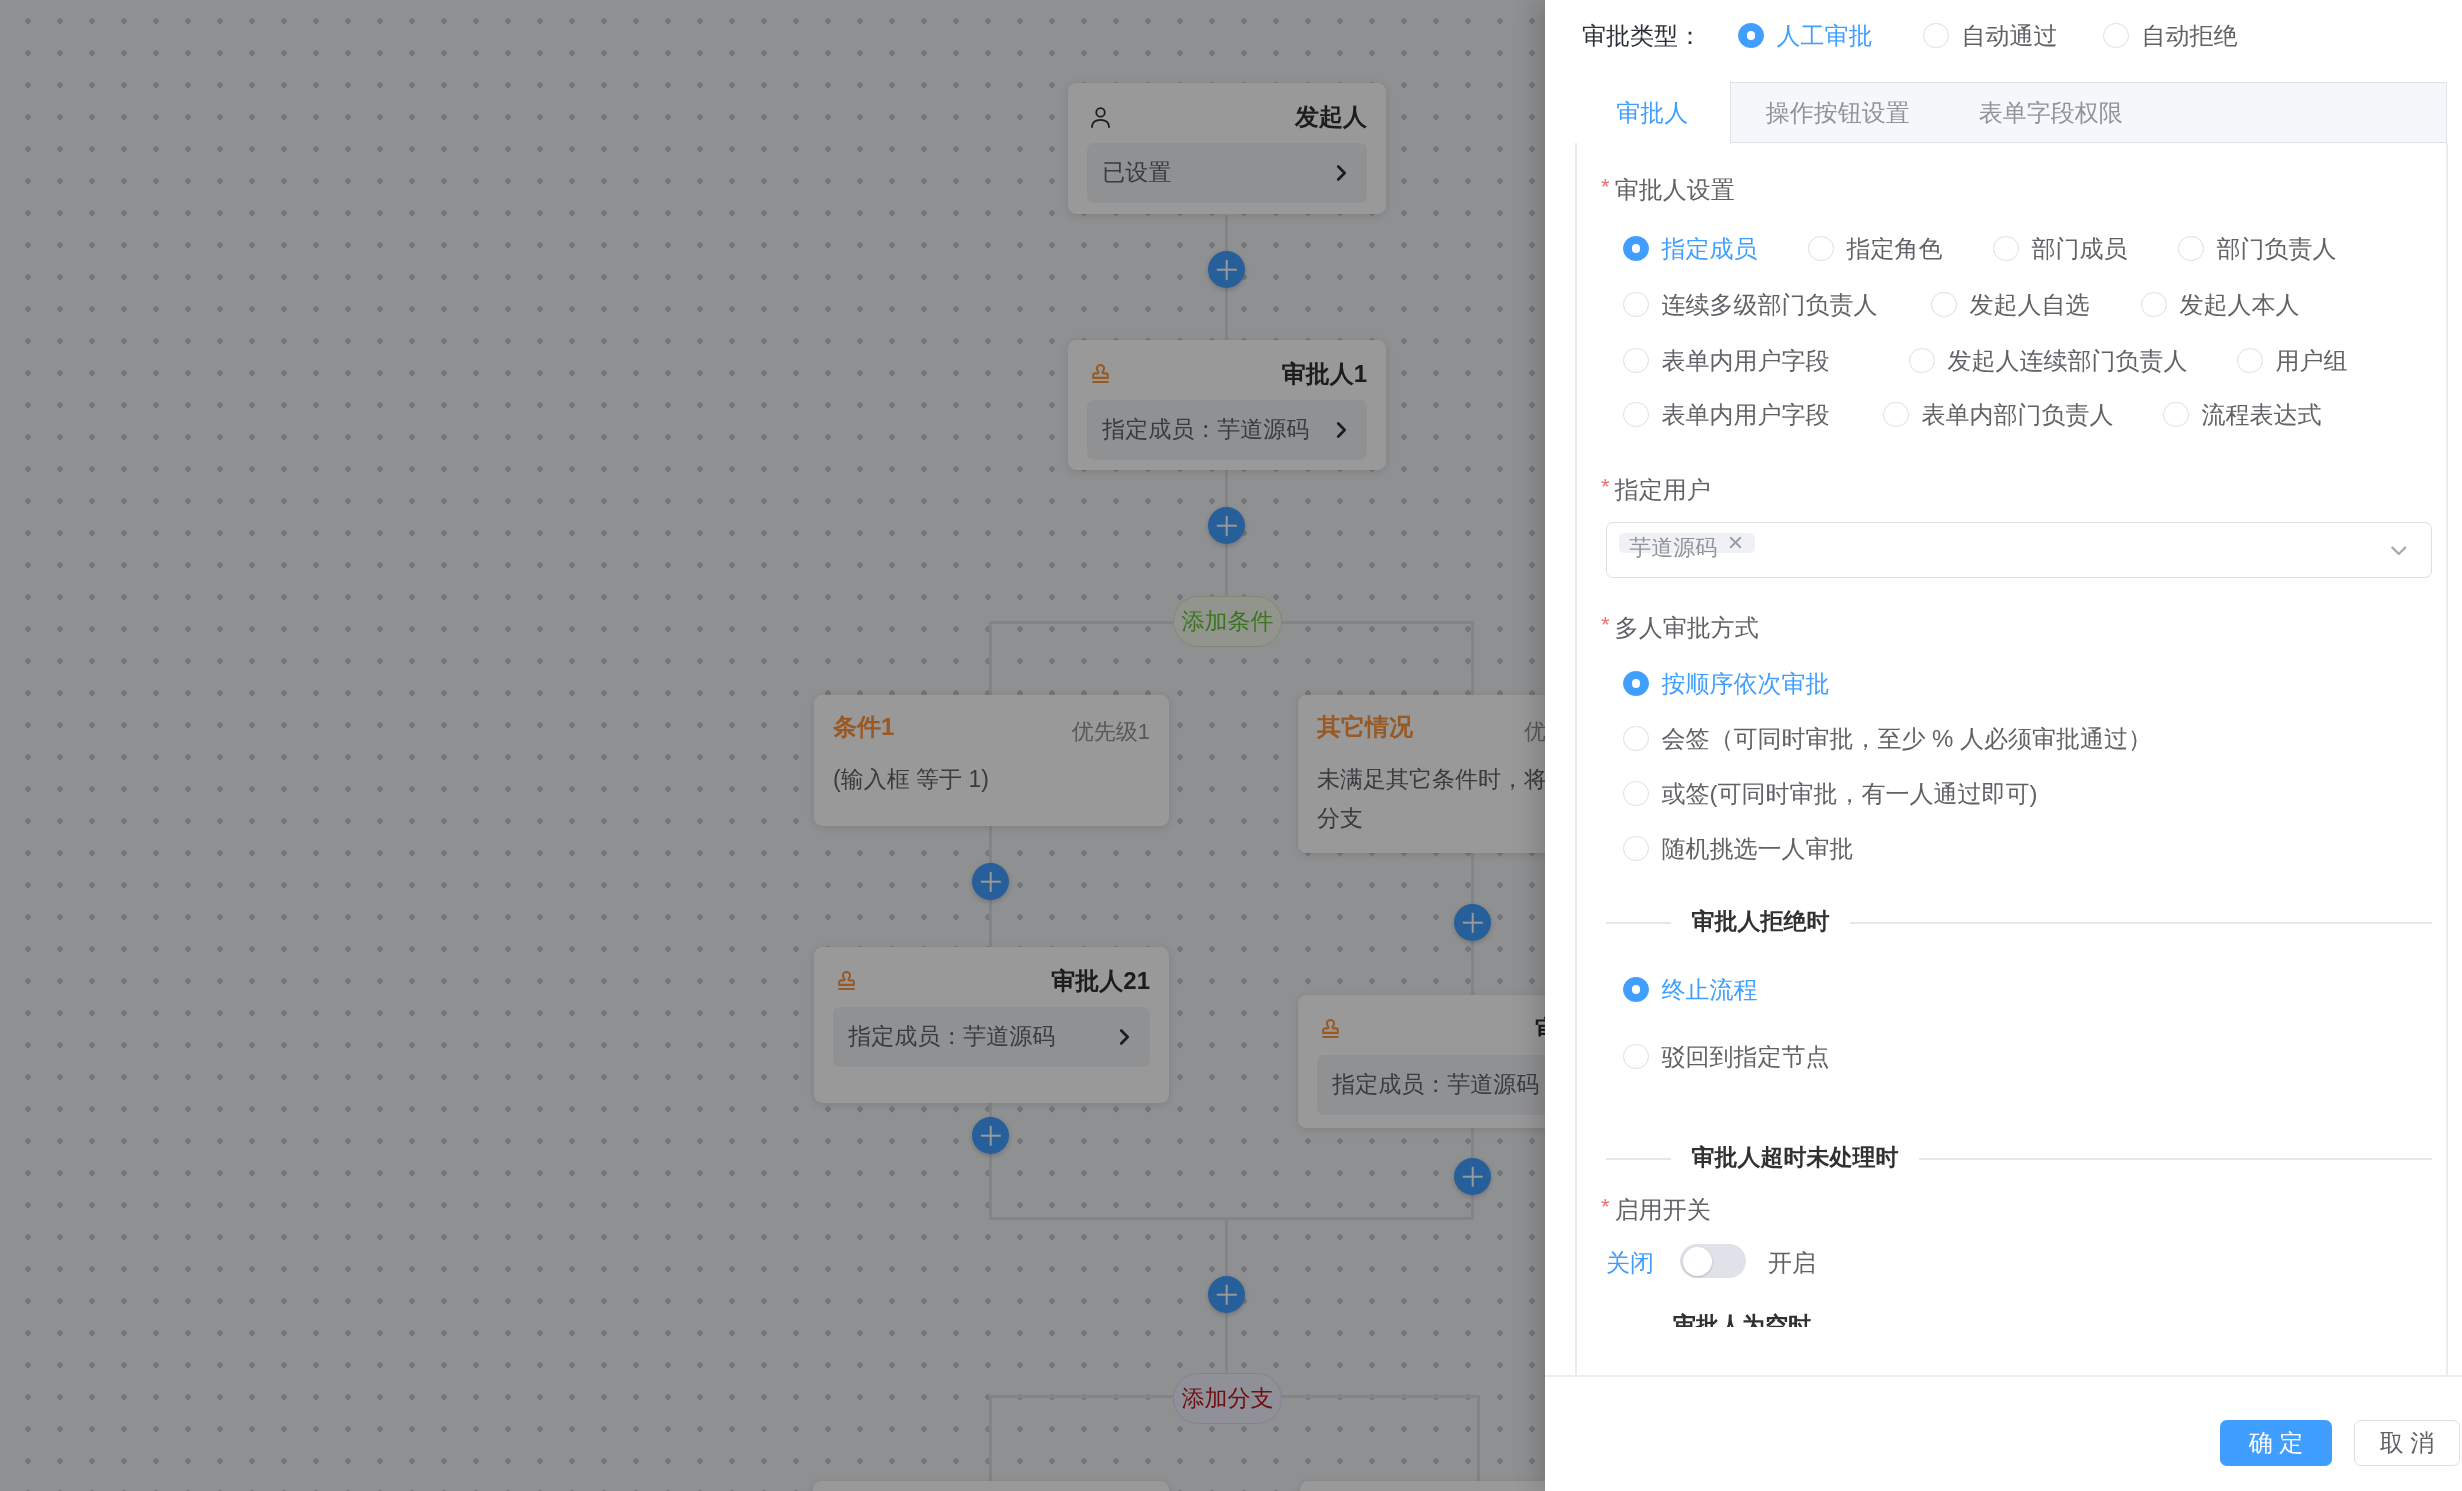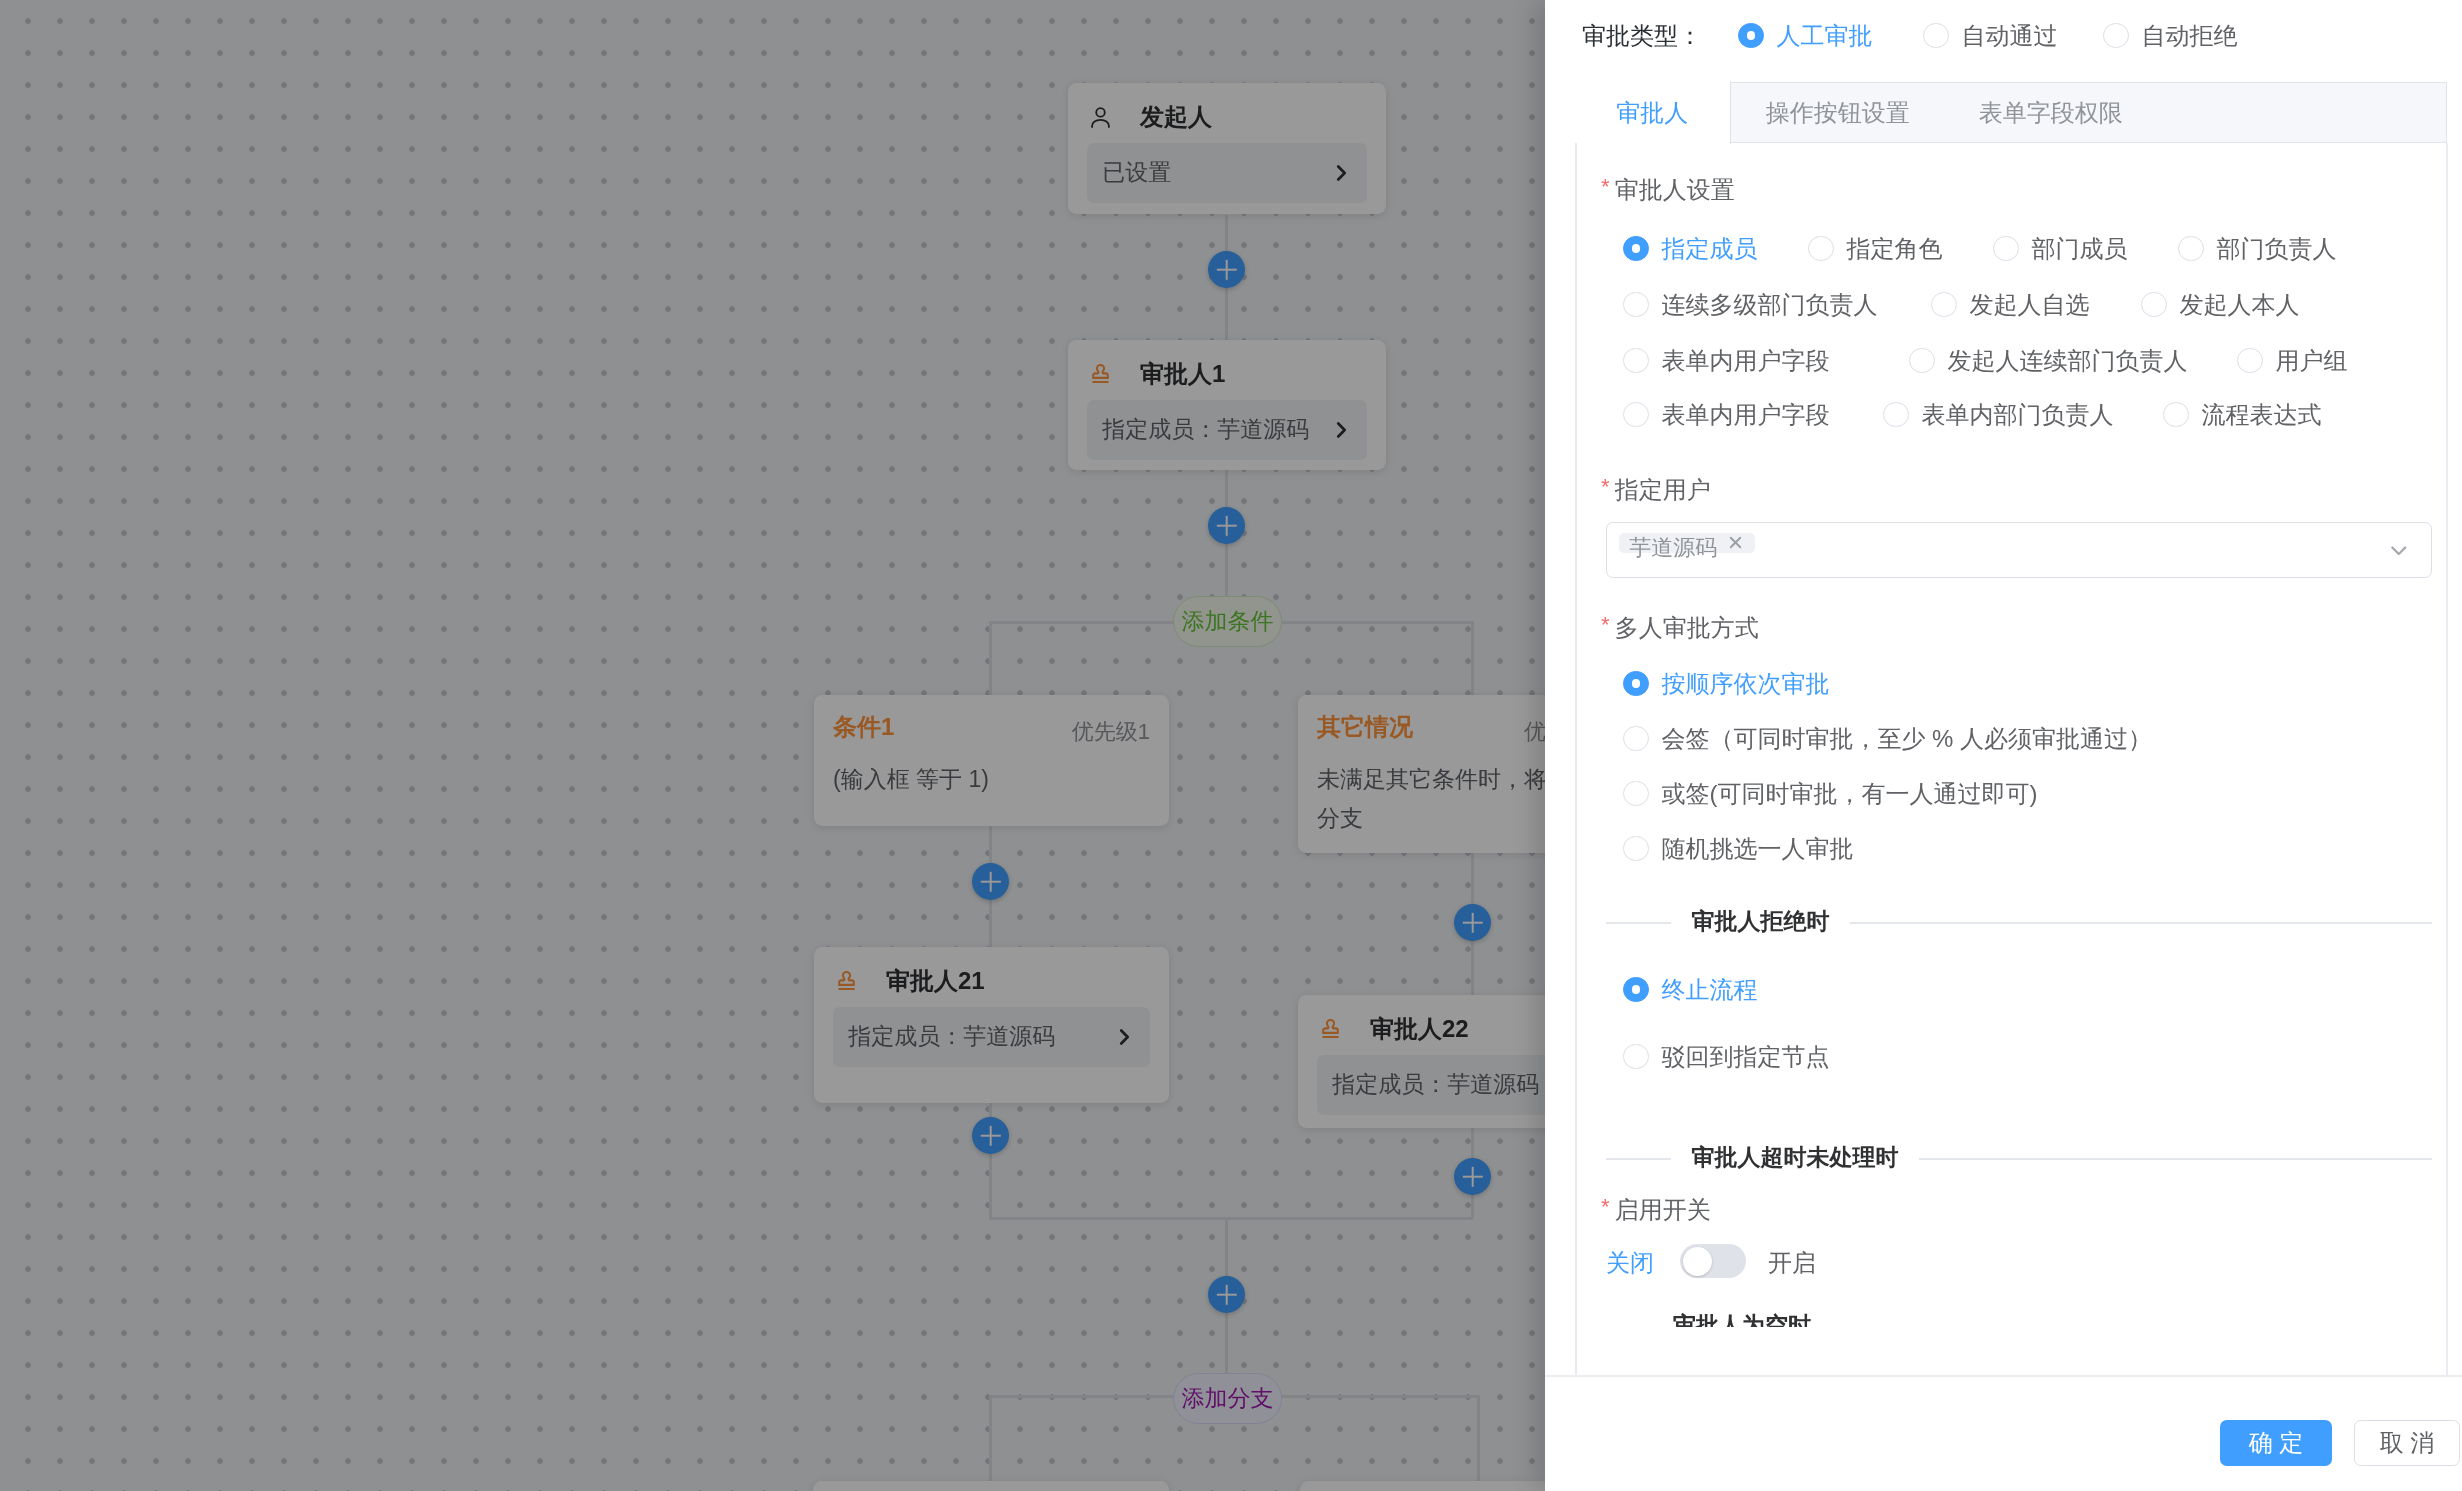--- a/index.html
+++ b/index.html
@@ -14,39 +14,39 @@
     background-color:#eef0f3;
     background-image:radial-gradient(circle,#c2c5cb 2.6px,transparent 3px);
     background-size:32px 32px;background-position:12px 5.1px;
   }
   .vline,.hline{position:absolute;background:#d9dce1;}
   .vline{width:2.6px;} .hline{height:2.6px;}
   .node{
     position:absolute;background:#fff;border-radius:8.5px;
     box-shadow:0 1.7px 8.5px rgba(0,0,0,0.10);box-sizing:border-box;padding:17px 19px;
   }
-  .node-head{display:flex;align-items:center;gap:26px;height:34px;}
+  .node-head{display:flex;align-items:center;gap:2px;height:34px;justify-content:space-between;}
   .node-title{font-size:24px;font-weight:700;color:#303133;white-space:nowrap;}
   .node-title.orange{color:#ff943e;}
   .node-priority{position:absolute;top:22px;font-size:22px;color:#909399;white-space:nowrap;}
   .node-summary{
     margin-top:8.5px;height:60px;background:#f0f2f5;border-radius:6.8px;
     display:flex;align-items:center;justify-content:space-between;padding:0 15.3px;box-sizing:border-box;
   }
   .summary-text{font-size:23px;color:#5f6368;white-space:nowrap;}
   .cond-text{margin-top:19px;font-size:23px;color:#5f6368;line-height:39px;}
   .plus-btn{position:absolute;width:37px;height:37px;border-radius:50%;background:#409eff;box-shadow:0 1.7px 5.1px rgba(0,0,0,0.2);}
   .plus-btn::before{content:"";position:absolute;left:50%;top:50%;width:20.4px;height:2.6px;background:#fff;transform:translate(-50%,-50%);}
   .plus-btn::after{content:"";position:absolute;left:50%;top:50%;width:2.6px;height:20.4px;background:#fff;transform:translate(-50%,-50%);}
   .pill{
     position:absolute;width:109px;height:51px;border-radius:27px;display:flex;align-items:center;justify-content:center;
     font-size:23px;font-weight:500;box-sizing:border-box;white-space:nowrap;
   }
   .pill-green{background:#f2f9ec;border:1.7px solid #cfe8c0;color:#67c23a;}
-  .pill-purple{background:#f1f2fd;border:1.7px solid #d5d9f8;color:#a21caf;}
+  .pill-purple{background:#f1f2fd;border:1.7px solid #d5d9f8;color:#b91c1c;}
   .canvas-overlay{position:absolute;left:0;top:0;width:1545px;height:1491px;background:rgba(0,0,0,0.40);pointer-events:none;}
   .icon{flex:none;display:inline-flex;}
   
   .drawer{
     position:absolute;left:1545px;top:0;width:918px;height:1491px;background:#fff;
     box-shadow:-8.5px 0 25.6px rgba(0,0,0,0.18);
   }
   .hdr-label{position:absolute;left:37px;top:20.4px;font-size:24px;font-weight:500;color:#2b2f36;white-space:nowrap;}
   .radio-item{position:absolute;display:flex;align-items:center;gap:12.8px;height:27px;cursor:default;}
   .radio-circle{width:25.6px;height:25.6px;border-radius:50%;border:1.7px solid #dcdfe6;background:#fff;box-sizing:border-box;flex:none;position:relative;}

